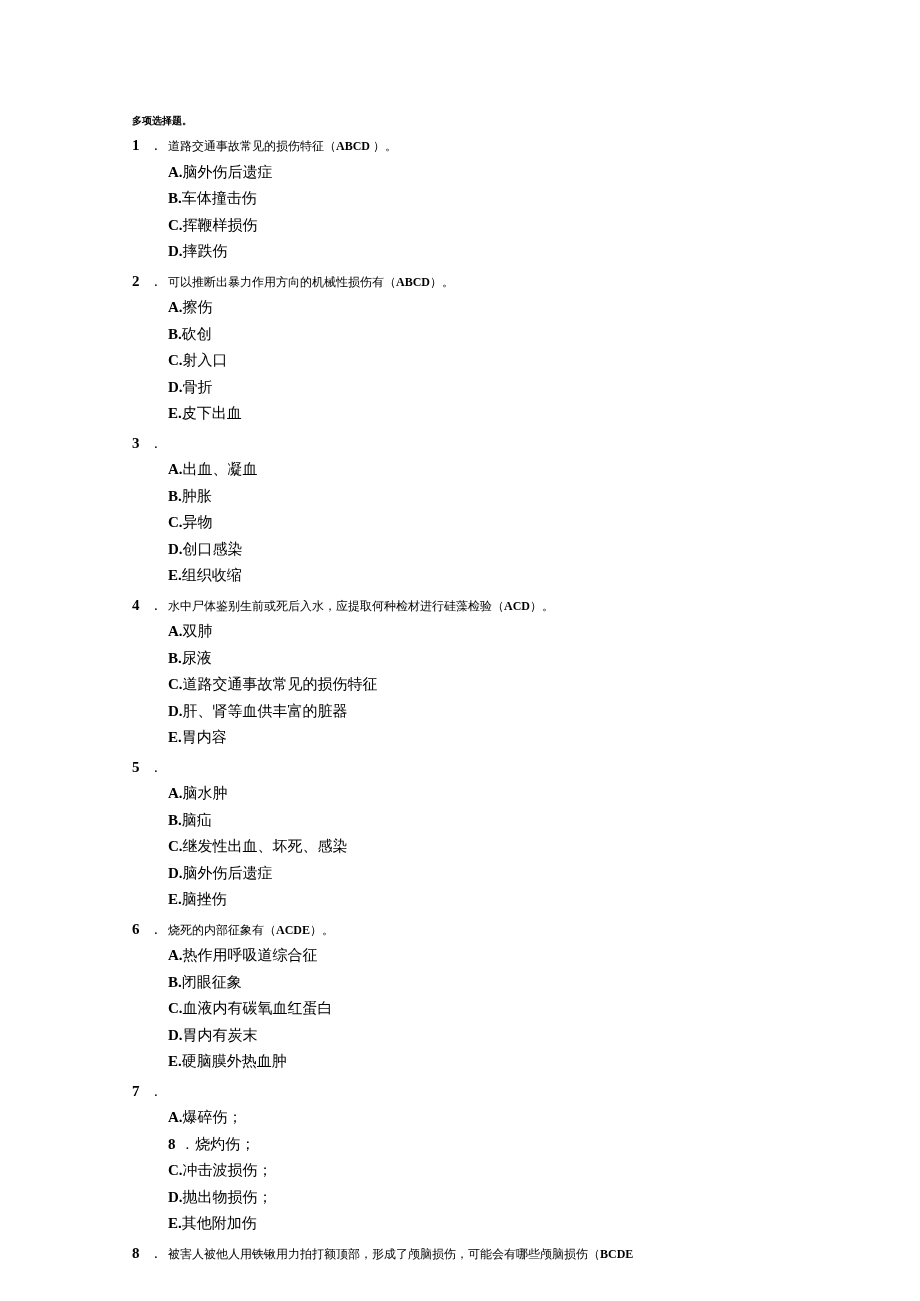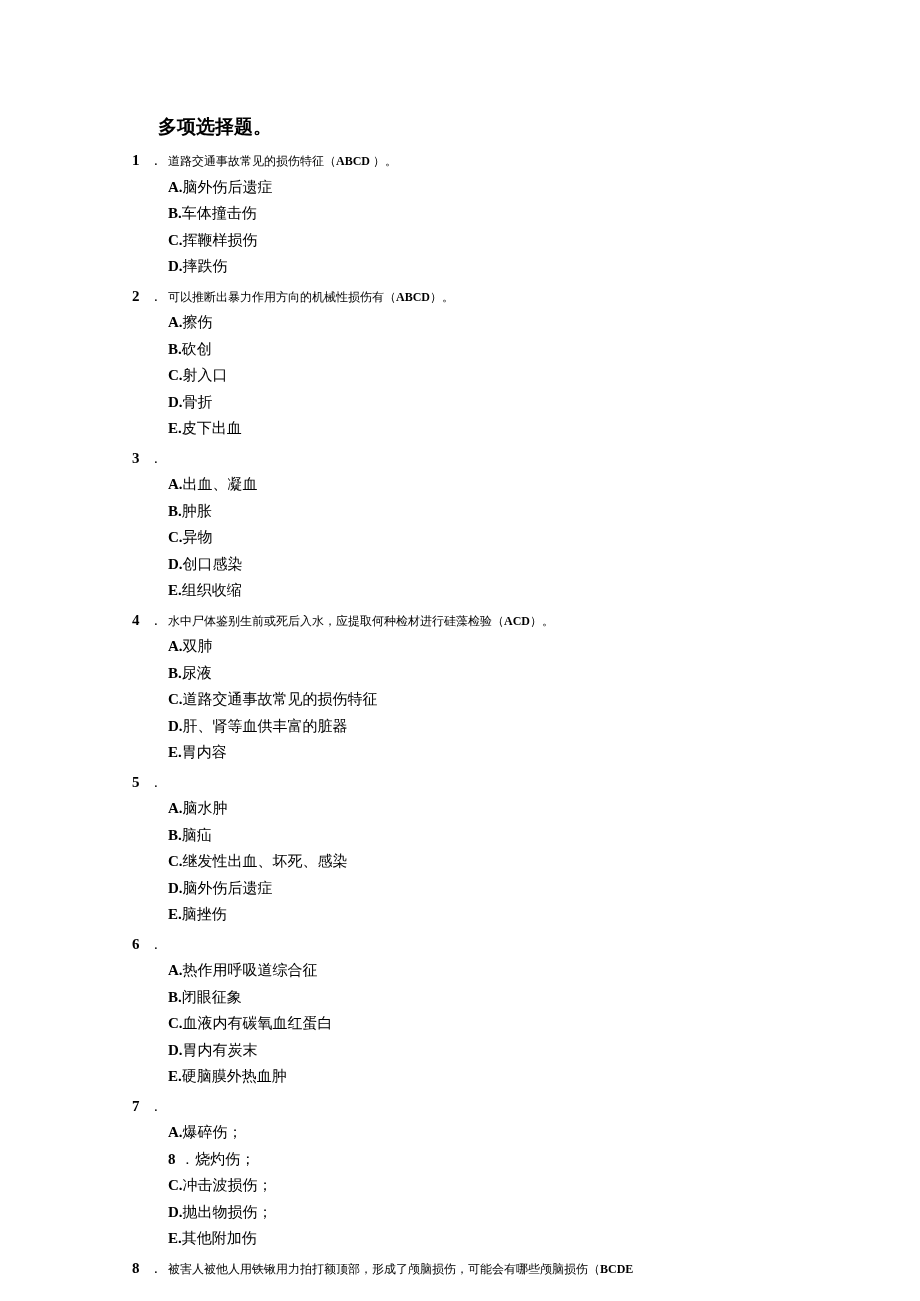--- a/index.html
+++ b/index.html
@@ -9,25 +9,24 @@
     width: 920px;
   }
   .page {
     padding: 112px 60px 40px 132px;
     font-family: "SimSun", "宋体", serif;
     font-size: 15px;
     color: #000000;
     line-height: 1.7;
   }
   .section-title {
-    font-family: Liberation Mono, monospace;
-    font-weight: bold;
-    font-size: 19px;
+    font-family: Liberation Sans, sans-serif;
+    font-weight: bold;
+    font-size: 10px;
     margin-bottom: 4px;
-    margin-left: 26px;
   }
   .question-line {
     display: flex;
     align-items: baseline;
     margin-top: 4px;
   }
   .q-num {
     font-family: "Times New Roman", serif;
     font-weight: bold;
     font-size: 15px;
@@ -213,20 +212,23 @@
       </div>
     <div class="option-line">
         <span class="opt-letter">E.</span>
         <span class="opt-text">脑挫伤</span>
       </div>
   </div>
 
   <div class="question-line">
     <span class="q-num">6</span>
     <span class="q-dot">.</span>
+    <span class="q-text">
+      <span>烧死的内部征象有（</span><span class="answer">ACDE</span><span>）。</span>
+    </span>
   </div>
   <div class="options">
     <div class="option-line">
         <span class="opt-letter">A.</span>
         <span class="opt-text">热作用呼吸道综合征</span>
       </div>
     <div class="option-line">
         <span class="opt-letter">B.</span>
         <span class="opt-text">闭眼征象</span>
       </div>

